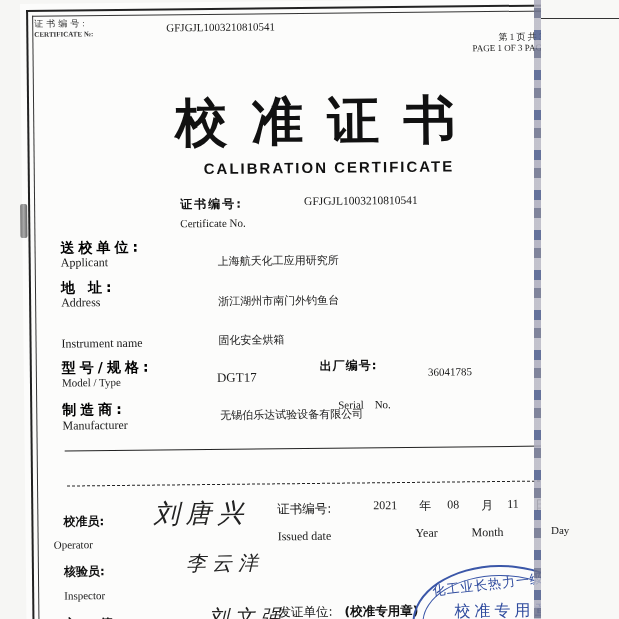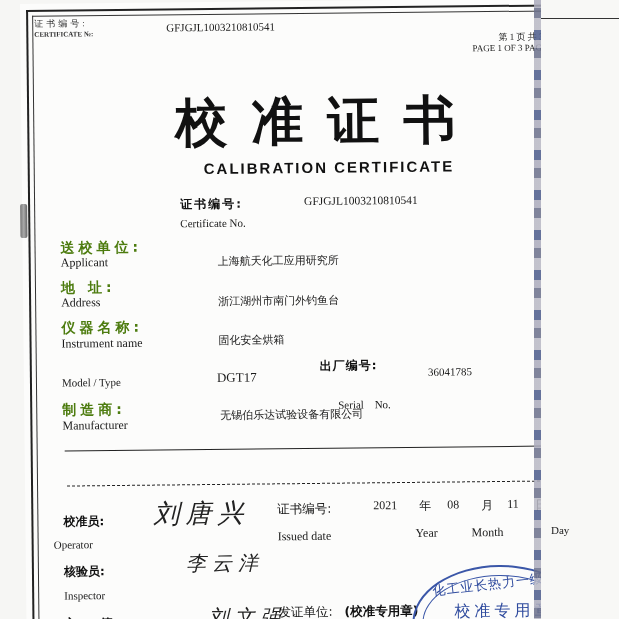--- a/index.html
+++ b/index.html
@@ -30,21 +30,21 @@
   .tiny-en { font-size:7px; font-weight:bold; color:#333; }
   .hdr-no { font-size:11px; }
   .title-cn {
     font-family:"DejaVu Sans",sans-serif; font-weight:bold; font-size:52px;
     letter-spacing:24px; color:#111;
   }
   .title-en {
     font-family:"Liberation Sans",sans-serif; font-weight:bold; font-size:15px;
     letter-spacing:2px; color:#111;
   }
-  .lbl-cn { font-family:"DejaVu Sans",sans-serif; font-weight:bold; font-size:14px; letter-spacing:4px; color:#4d7c0f; }
+  .lbl-cn { font-family:"DejaVu Sans",sans-serif; font-weight:bold; font-size:14px; letter-spacing:4px; color:#000000; }
   .lbl-cn2 { font-family:"DejaVu Sans",sans-serif; font-weight:bold; font-size:12px; color:#111; }
   .lbl-en { font-size:12px; }
   .lbl-en-s { font-size:12px; }
   .val { font-size:11px; }
   .val-en { font-size:13px; }
   .rule-solid { position:absolute; height:0; border-top:1px solid #222; }
   .rule-dash { position:absolute; height:0; border-top:1.5px dashed #222; }
   .sig { font-family:"DejaVu Serif",serif; font-style:italic; color:#222; font-size:26px; letter-spacing:6px; }
   .sig2 { font-size:20px; }
   .stamp {
@@ -88,24 +88,24 @@
   <div class="abs" style="left:282px;top:194px;font-size:11.5px;">GFJGJL1003210810541</div>
 
   <div class="abs lbl-cn" style="left:38px;top:236px;">送校单位:</div>
   <div class="abs lbl-en" style="left:38px;top:252px;">Applicant</div>
   <div class="abs val" style="left:195px;top:252px;">上海航天化工应用研究所</div>
 
   <div class="abs lbl-cn" style="left:38px;top:276px;">地 址:</div>
   <div class="abs lbl-en" style="left:38px;top:292px;">Address</div>
   <div class="abs val" style="left:195px;top:292px;">浙江湖州市南门外钓鱼台</div>
 
-  <div class="abs lbl-cn" style="left:38px;top:316px;">仪器名称:</div>
   <div class="abs lbl-en-s" style="left:38px;top:333px;">Instrument name</div>
   <div class="abs val" style="left:195px;top:331px;">固化安全烘箱</div>
 
+  <div class="abs lbl-cn" style="left:38px;top:356px;">型号/规格:</div>
   <div class="abs lbl-en-s" style="left:38px;top:373px;font-size:11px;">Model / Type</div>
   <div class="abs val-en" style="left:193px;top:368px;">DGT17</div>
 
   <div class="abs lbl-cn2" style="left:296px;top:357px;letter-spacing:1px;">出厂编号:</div>
   <div class="abs lbl-en-s" style="left:314px;top:374px;font-size:11px;word-spacing:8px;margin-top:24px;">Serial No.</div>
   <div class="abs val" style="left:404px;top:366px;">36041785</div>
 
   <div class="abs lbl-cn" style="left:38px;top:398px;">制造商:</div>
   <div class="abs lbl-en-s" style="left:38px;top:415px;">Manufacturer</div>
   <div class="abs val" style="left:196px;top:406px;">无锡伯乐达试验设备有限公司</div>

